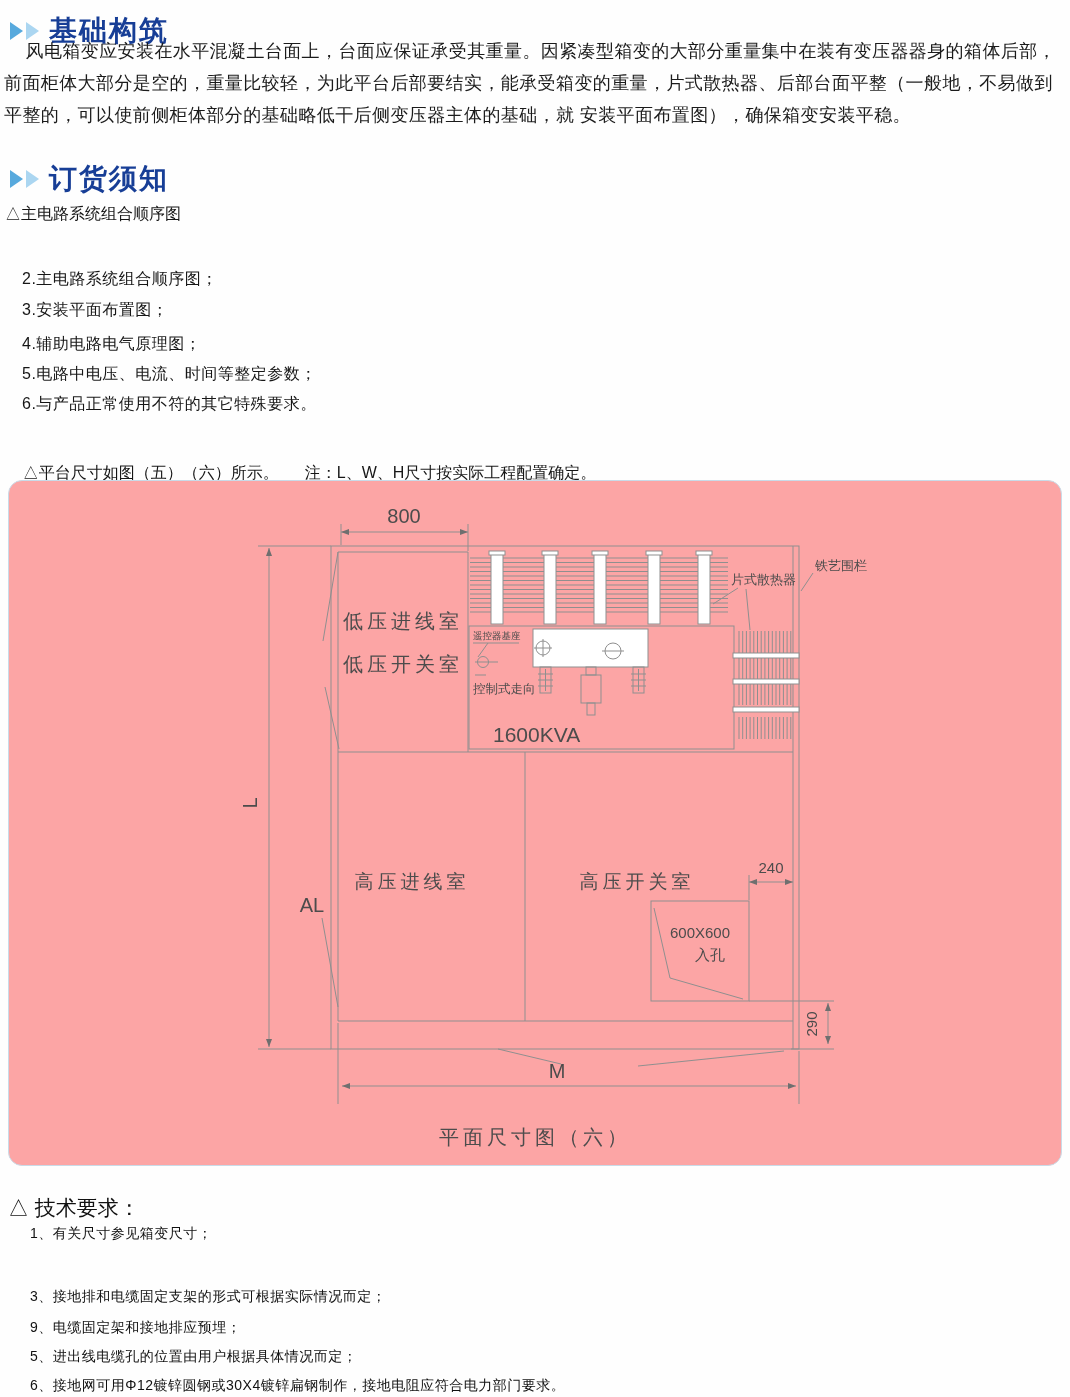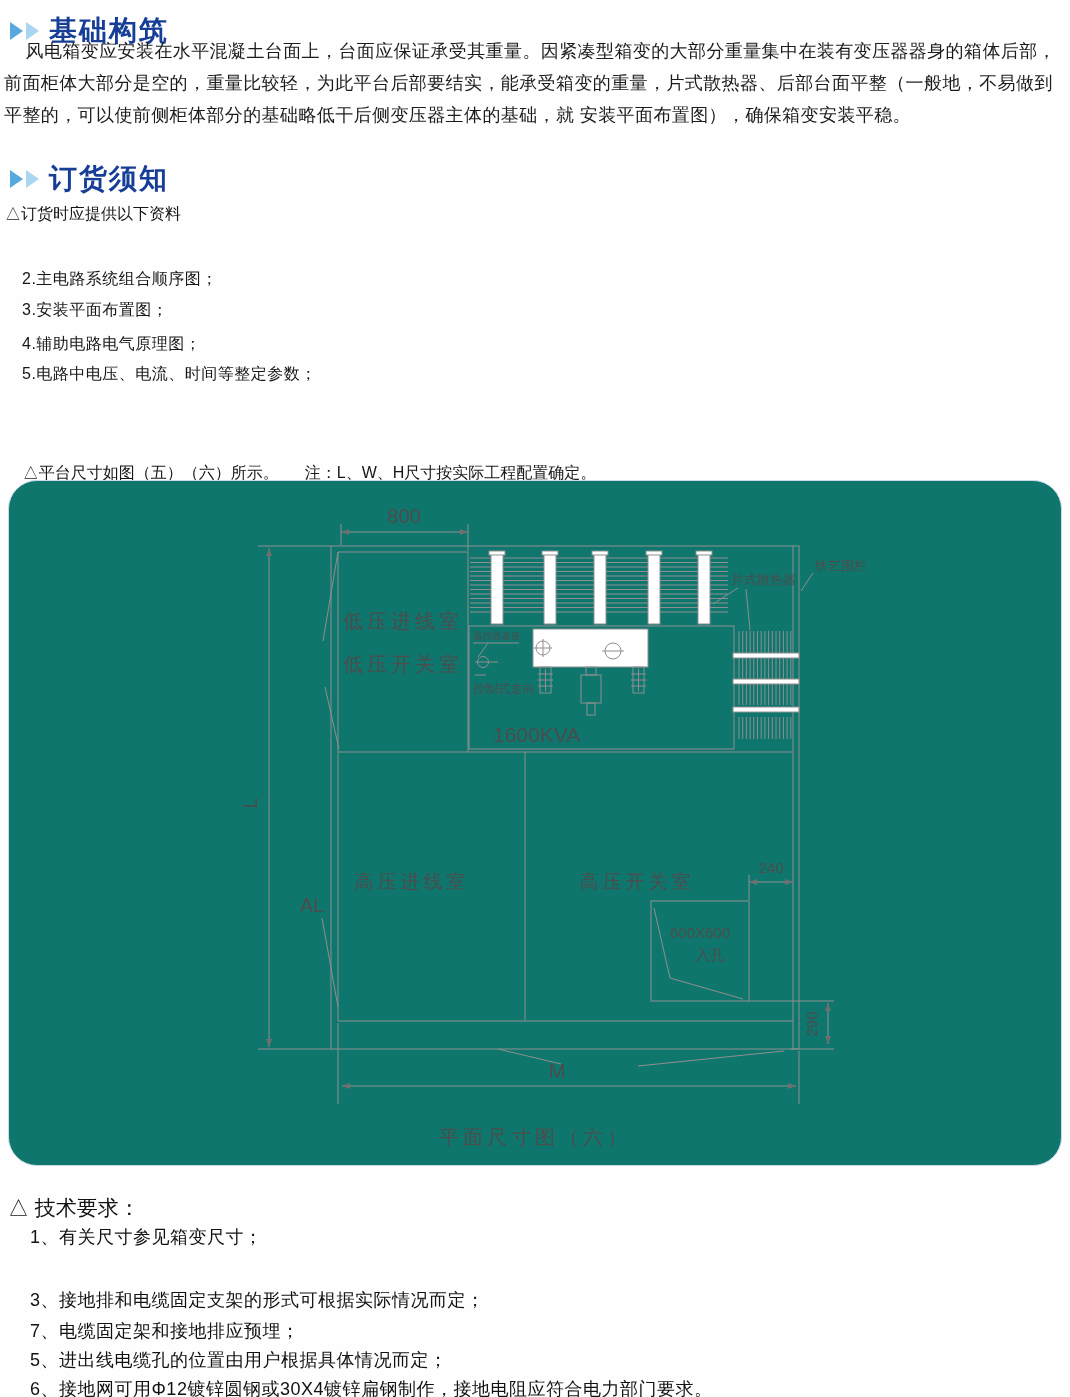--- a/index.html
+++ b/index.html
@@ -10,25 +10,25 @@
   .tri{width:0;height:0;border-top:9px solid transparent;border-bottom:9px solid transparent;display:inline-block;}
   .tri-dark{border-left:13px solid #57a9dd;}
   .tri-light{border-left:13px solid #abd6f1;margin-left:3px;}
   .sec-title{font-size:28px;font-weight:bold;color:#173e96;letter-spacing:2px;margin:0 0 0 10px;white-space:pre;}
   
   .para-line{position:absolute;left:4px;font-size:18px;color:#1b1b1b;white-space:pre;letter-spacing:0.4px;}
   
   .note-line{position:absolute;left:5px;font-size:16px;color:#161616;white-space:pre;}
   .order-item{position:absolute;left:22px;font-size:16px;color:#161616;white-space:pre;letter-spacing:0.5px;}
   .tech-title{position:absolute;left:8px;font-size:21px;color:#111;white-space:pre;}
-  .tech-item{position:absolute;left:30px;font-size:18px;color:#111;white-space:pre;letter-spacing:0.5px;}
+  .tech-item{position:absolute;left:30px;font-size:14px;color:#111;white-space:pre;letter-spacing:0.5px;}
   .note-gap{display:inline-block;width:26px;}
   
   .panel{position:absolute;left:8px;top:480px;width:1052px;height:684px;border:1px solid #c9dbe8;
-         border-radius:29px;background:#0f766e;}
+         border-radius:14px;background:#fca5a5;}
   .panel svg{position:absolute;left:0;top:0;}
   svg text{font-family:"Liberation Sans", sans-serif;fill:#4c4c4c;}
 </style>
 </head>
 <body>
 
 <div class="page">
 
   <div class="sec-header" style="top:12px;">
     <span class="tri tri-dark"></span>
@@ -39,25 +39,26 @@
   <div class="para-line" style="top:39px;">    风电箱变应安装在水平混凝土台面上，台面应保证承受其重量。因紧凑型箱变的大部分重量集中在装有变压器器身的箱体后部，</div>
   <div class="para-line" style="top:71px;">前面柜体大部分是空的，重量比较轻，为此平台后部要结实，能承受箱变的重量，片式散热器、后部台面平整（一般地，不易做到</div>
   <div class="para-line" style="top:103px;">平整的，可以使前侧柜体部分的基础略低干后侧变压器主体的基础，就 安装平面布置图），确保箱变安装平稳。</div>
 
   <div class="sec-header" style="top:160px;">
     <span class="tri tri-dark"></span>
     <span class="tri tri-light"></span>
     <h1 class="sec-title">订货须知</h1>
   </div>
 
-  <div class="note-line" style="top:204px;">△订货时应提供以下资料</div>
+  <div class="note-line" style="top:204px;">△主电路系统组合顺序图</div>
   <div class="order-item" style="top:269px;">2.主电路系统组合顺序图；</div>
   <div class="order-item" style="top:300px;">3.安装平面布置图；</div>
   <div class="order-item" style="top:334px;">4.辅助电路电气原理图；</div>
   <div class="order-item" style="top:364px;">5.电路中电压、电流、时间等整定参数；</div>
+  <div class="order-item" style="top:394px;">6.与产品正常使用不符的其它特殊要求。</div>
 
   <div class="note-line" style="top:445px;">
     <span>△平台尺寸如图（五）（六）所示。</span><span class="note-gap"></span><span>注：L、W、H尺寸按实际工程配置确定。</span>
   </div>
 
   <div class="panel">
     <svg width="1052" height="684" viewBox="0 0 1052 684">
       <defs>
         <marker id="ah" markerWidth="10" markerHeight="8" refX="8" refY="3" orient="auto-start-reverse">
           <path d="M0,0 L8,3 L0,6 Z" fill="#6f6f6f"></path>
@@ -203,17 +204,17 @@
       <text x="701" y="479" font-size="15" text-anchor="middle">入孔</text>
       <text transform="translate(808,543) rotate(-90)" font-size="15" text-anchor="middle">290</text>
       <text x="548" y="597" font-size="20" text-anchor="middle">M</text>
       <text x="526" y="663" font-size="20" text-anchor="middle" letter-spacing="4" fill="#3a3a3a">平面尺寸图（六）</text>
     </svg>
   </div>
 
   <div class="tech-title" style="top:1194px;">△ 技术要求：</div>
   <div class="tech-item" style="top:1225px;">1、有关尺寸参见箱变尺寸；</div>
   <div class="tech-item" style="top:1288px;">3、接地排和电缆固定支架的形式可根据实际情况而定；</div>
-  <div class="tech-item" style="top:1319px;">7、电缆固定架和接地排应预埋；</div>
+  <div class="tech-item" style="top:1319px;">9、电缆固定架和接地排应预埋；</div>
   <div class="tech-item" style="top:1348px;">5、进出线电缆孔的位置由用户根据具体情况而定；</div>
   <div class="tech-item" style="top:1377px;">6、接地网可用Φ12镀锌圆钢或30X4镀锌扁钢制作，接地电阻应符合电力部门要求。</div>
 
 </div>
 
 </body></html>

